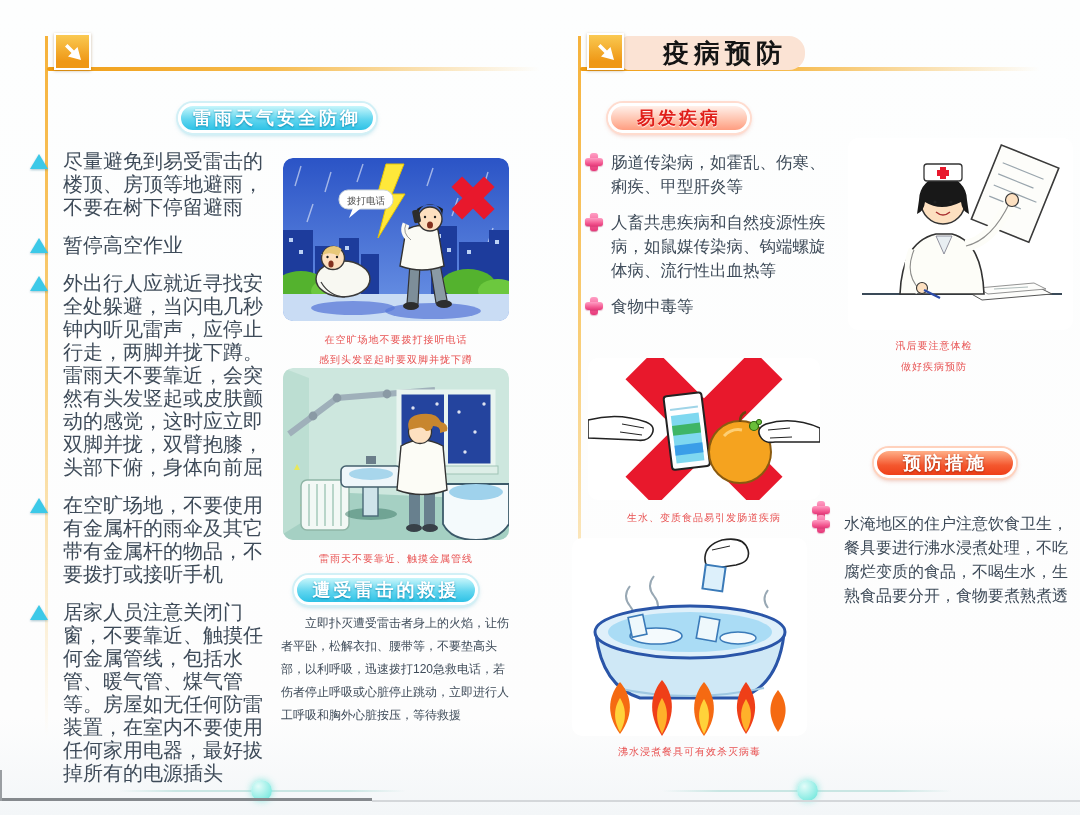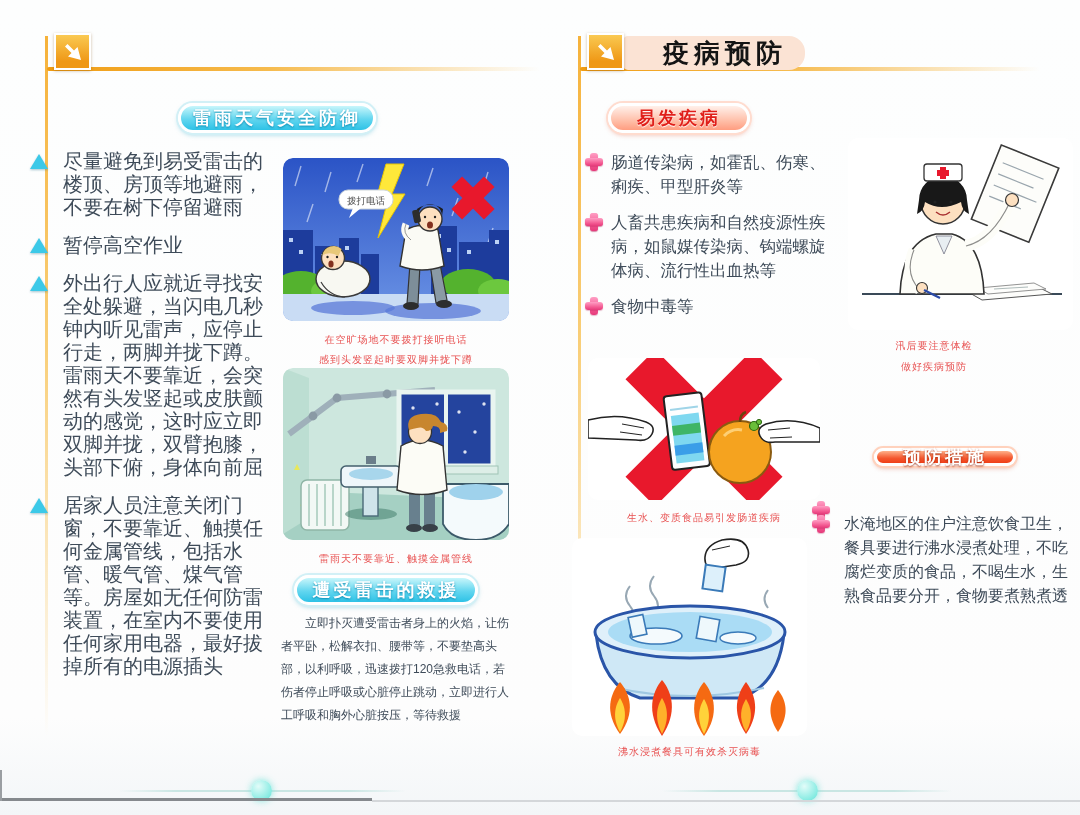--- a/index.html
+++ b/index.html
@@ -98,20 +98,24 @@
         <span class="mk tri"></span>
         <span class="t">尽量避免到易受雷击的楼顶、房顶等地避雨，不要在树下停留避雨</span>
       </li>
     <li>
         <span class="mk tri"></span>
         <span class="t">暂停高空作业</span>
       </li>
     <li>
         <span class="mk tri"></span>
         <span class="t">外出行人应就近寻找安全处躲避，当闪电几秒钟内听见雷声，应停止行走，两脚并拢下蹲。雷雨天不要靠近，会突然有头发竖起或皮肤颤动的感觉，这时应立即双脚并拢，双臂抱膝，头部下俯，身体向前屈</span>
+      </li>
+    <li>
+        <span class="mk tri"></span>
+        <span class="t">在空旷场地，不要使用有金属杆的雨伞及其它带有金属杆的物品，不要拨打或接听手机</span>
       </li>
     <li>
         <span class="mk tri"></span>
         <span class="t">居家人员注意关闭门窗，不要靠近、触摸任何金属管线，包括水管、暖气管、煤气管等。房屋如无任何防雷装置，在室内不要使用任何家用电器，最好拔掉所有的电源插头</span>
       </li>
   </ul>
 
   <div class="fig" style="left:283px;top:158px;width:226px;height:163px;">
     <svg width="226" height="163" viewBox="0 0 226 163">
       <defs>
@@ -411,21 +415,21 @@
         <path d="M132,198 c-16,-22 -10,-42 0,-54 c10,12 16,32 0,54 z" fill="#f56a12"></path>
         <path d="M132,196 c-8,-15 -5,-27 0,-35 c5,8 8,20 0,35 z" fill="#ffd23a"></path>
         <path d="M174,196 c-15,-22 -9,-40 0,-52 c9,12 15,30 0,52 z" fill="#ef3f18"></path>
         <path d="M174,194 c-8,-14 -5,-25 0,-33 c5,8 8,19 0,33 z" fill="#ffb12a"></path>
         <path d="M206,194 c-12,-18 -8,-32 0,-42 c8,10 12,24 0,42 z" fill="#f56a12"></path>
       </g>
     </svg>
   </div>
   <div class="cap" style="left:572px;top:742px;width:235px;">沸水浸煮餐具可有效杀灭病毒</div>
 
-  <div class="badge redsolid" style="left:874px;top:448px;width:142px;height:18px;">预防措施</div>
+  <div class="badge redsolid" style="left:874px;top:448px;width:142px;height:30px;">预防措施</div>
 
   <ul class="blist" id="r-prevent" style="left:812px;top:498px;width:264px;">
     <li>
         <span class="mk cross"></span>
       </li>
     <li>
         <span class="mk cross"></span>
         <span class="t">水淹地区的住户注意饮食卫生，餐具要进行沸水浸煮处理，不吃腐烂变质的食品，不喝生水，生熟食品要分开，食物要煮熟煮透</span>
       </li>
   </ul>

